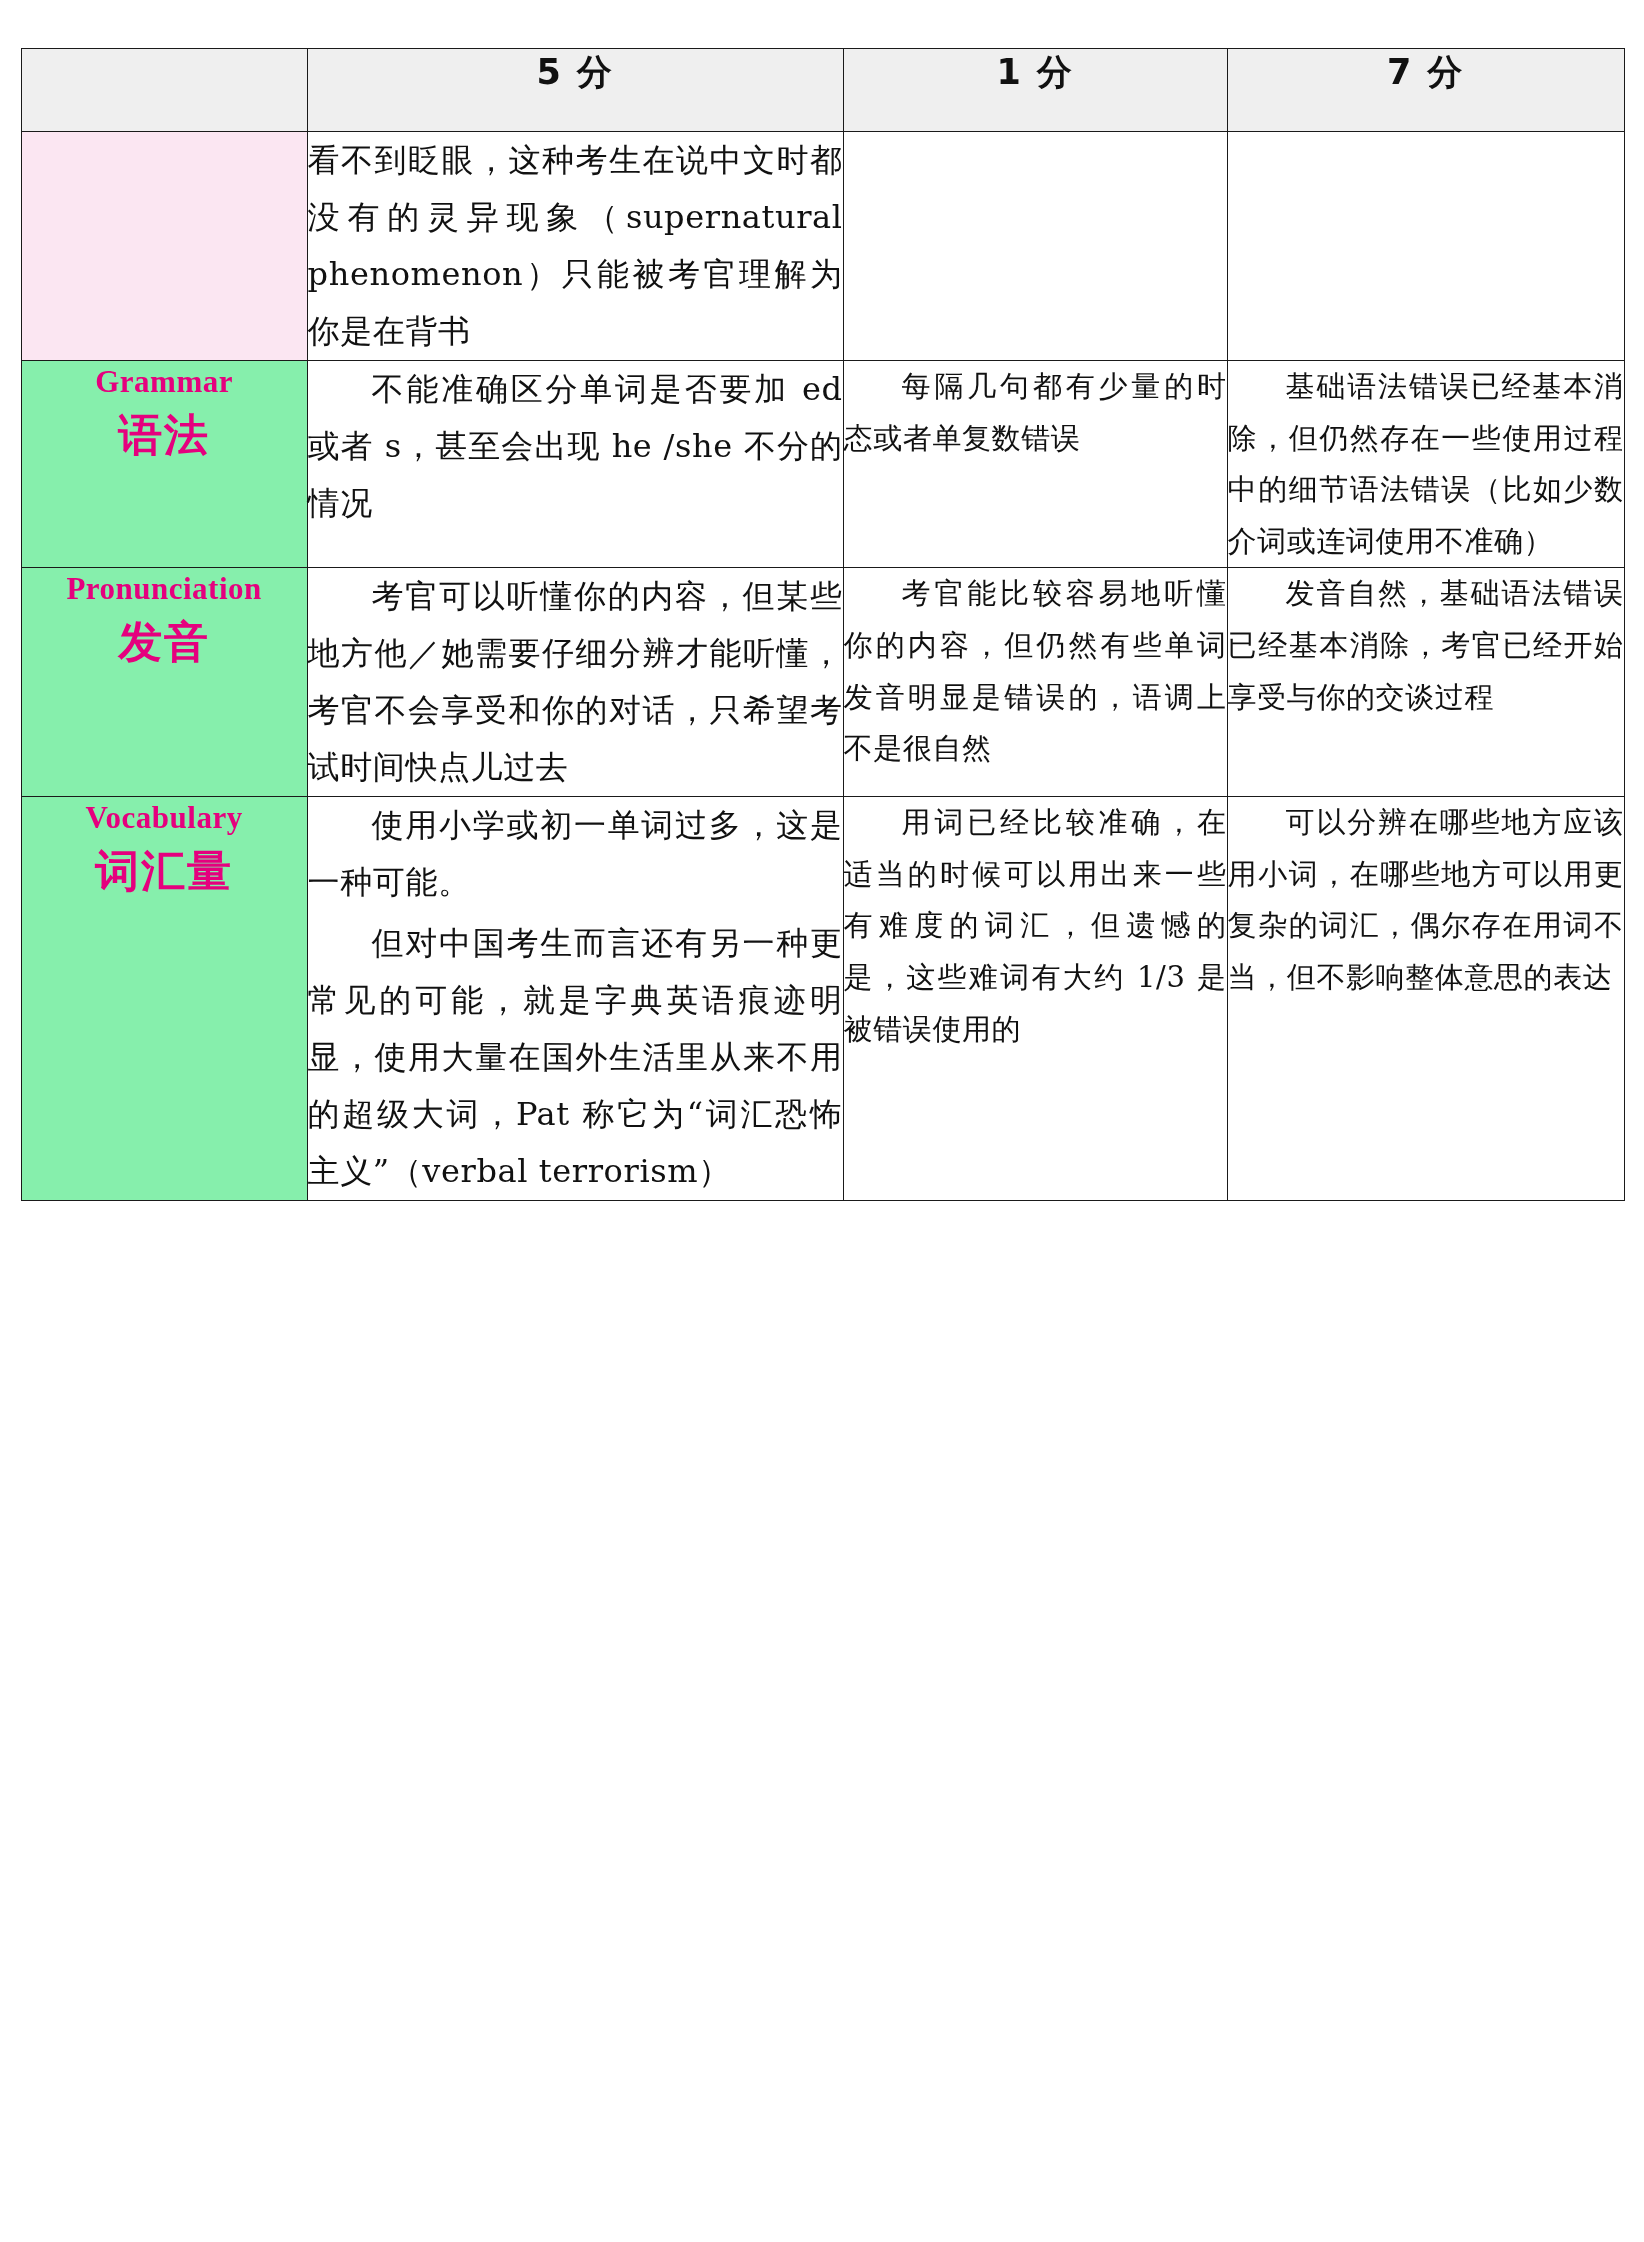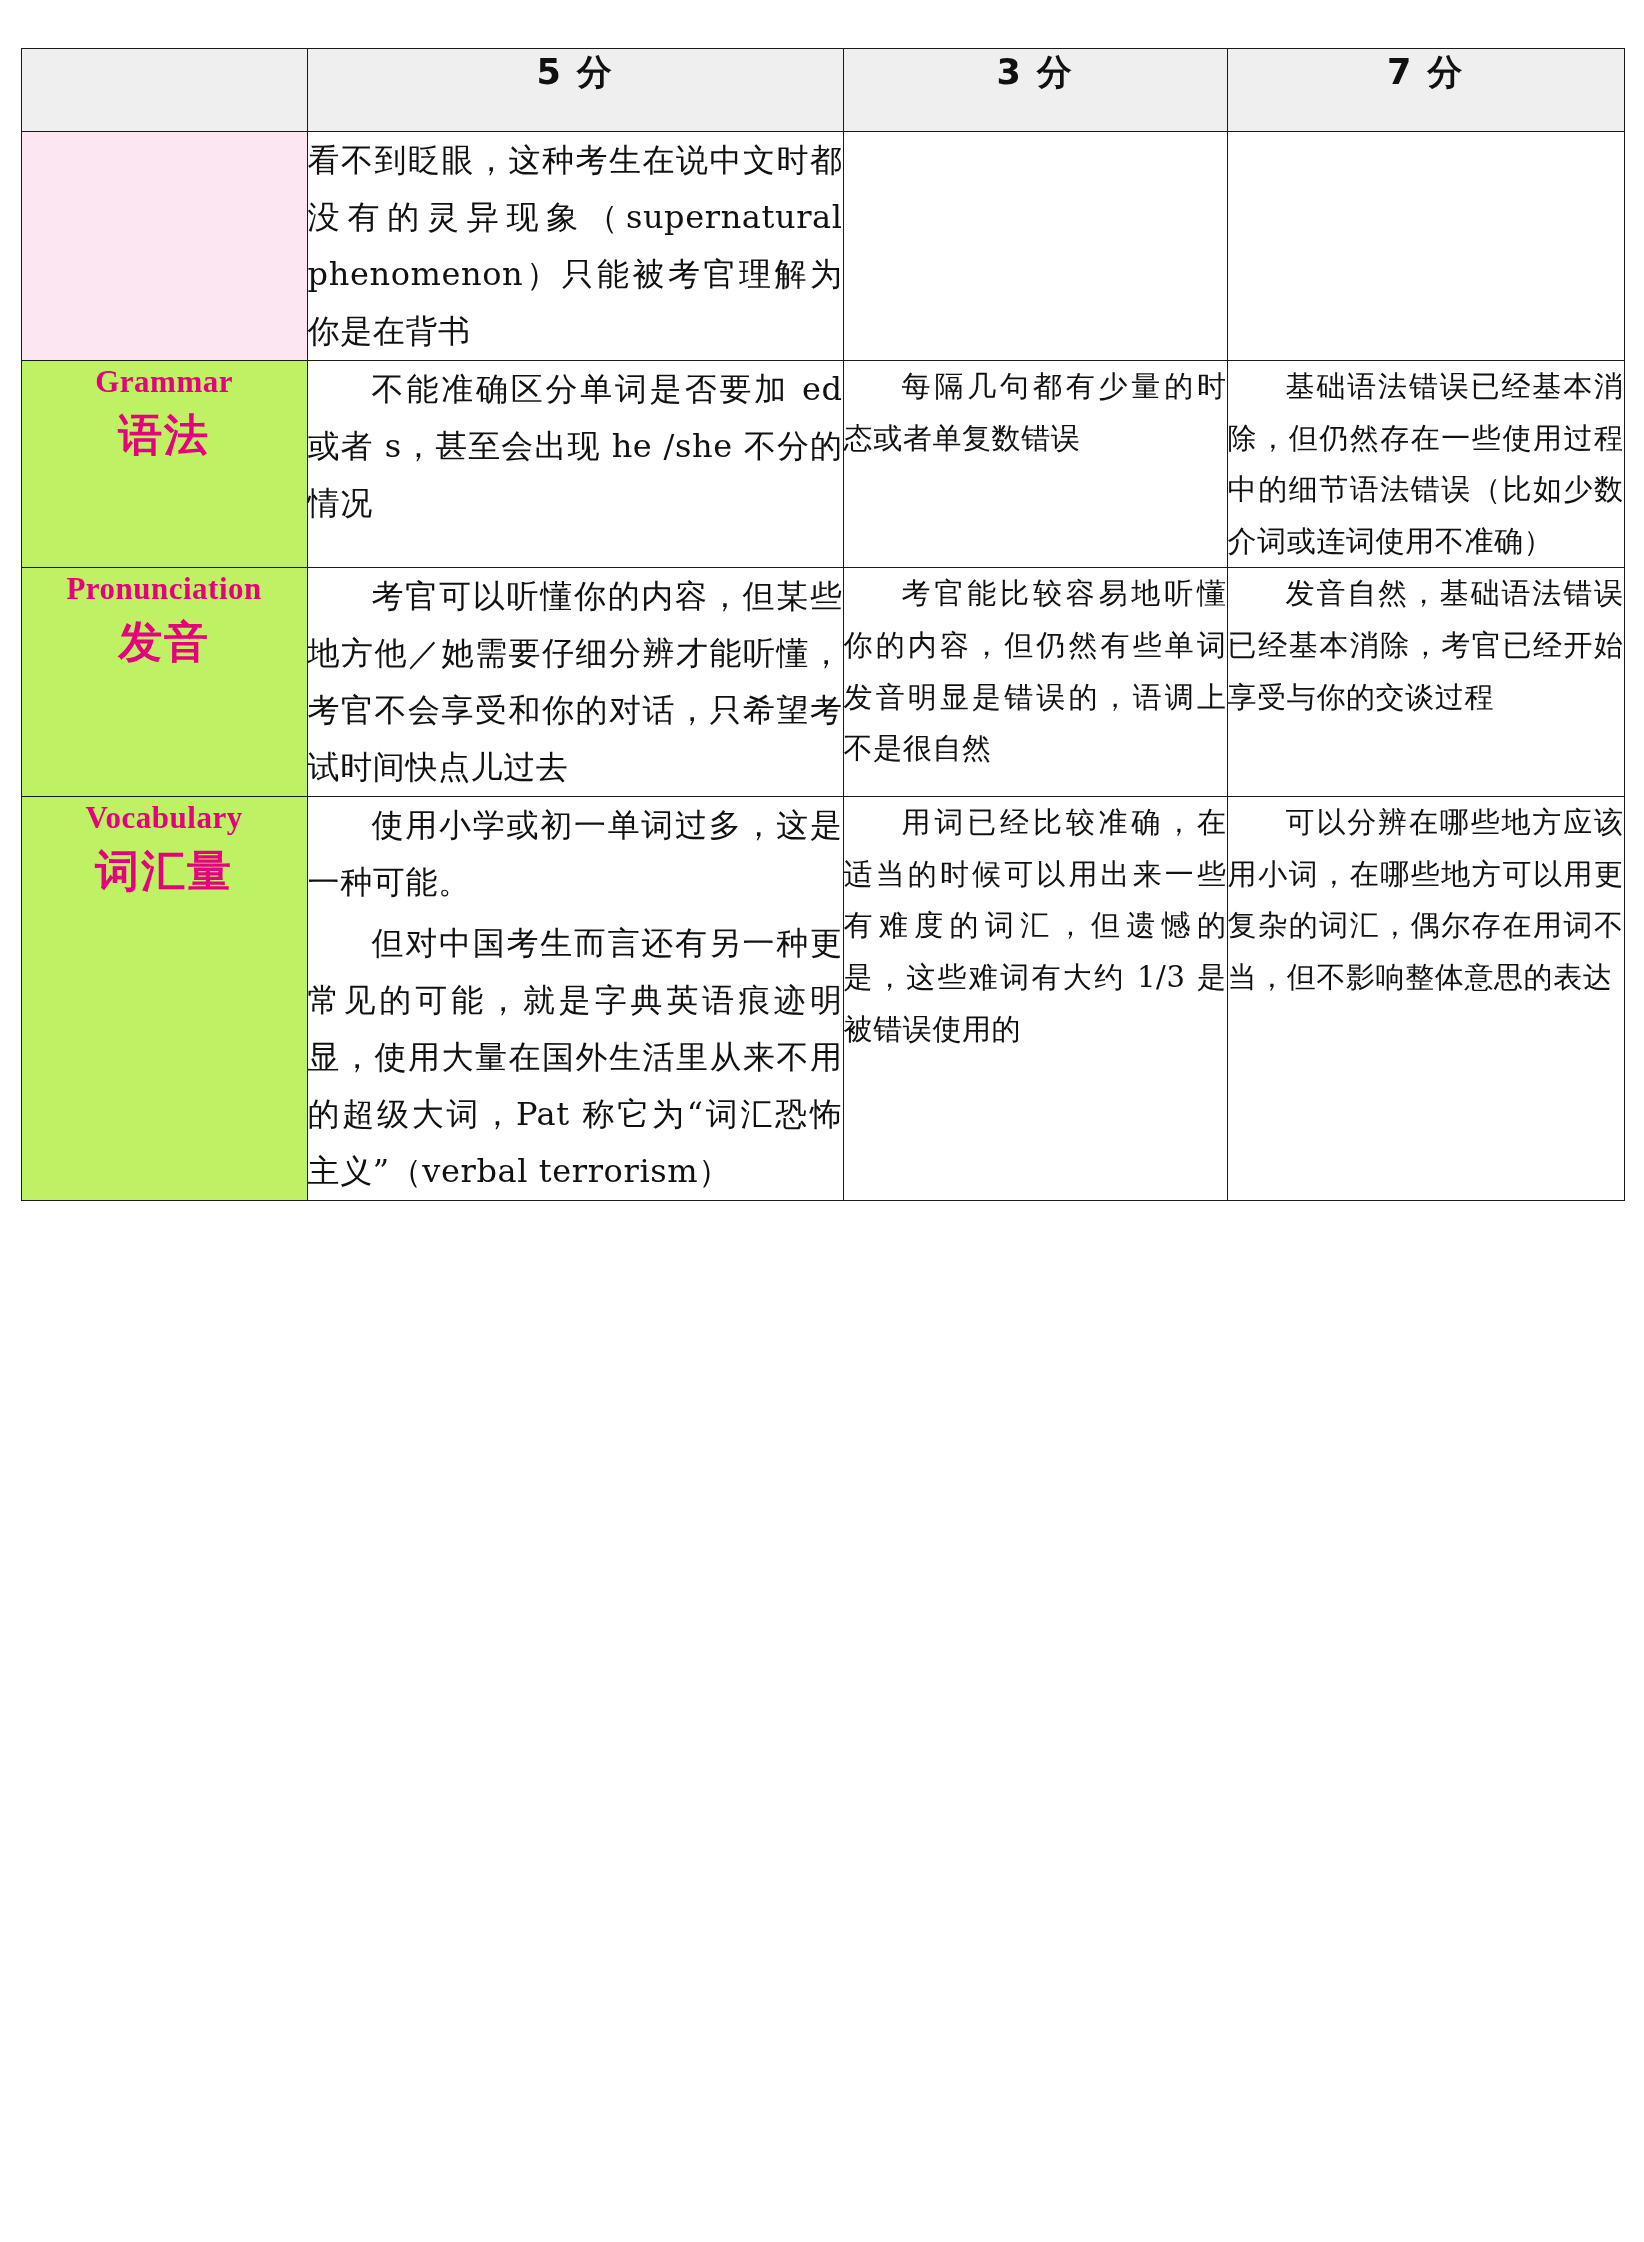--- a/index.html
+++ b/index.html
@@ -47,21 +47,21 @@
     font-weight: bold;
     font-size: 35px;
     color: #111111;
     letter-spacing: 1.9px;
   }
   thead th.corner {
     background: #efefef;
   }
   
   td.label-cell {
-    background: #bef264;
+    background: #86efac;
     text-align: center;
     vertical-align: middle;
     padding: 9.4px 5.6px;
   }
   td.label-cell.blank {
     background: #fbe6f2;
   }
   .label-en {
     font-family: "Liberation Serif", "DejaVu Serif", serif;
     font-weight: bold;
@@ -106,21 +106,21 @@
     <colgroup>
       <col class="c-label">
       <col class="c-five">
       <col class="c-six">
       <col class="c-seven">
     </colgroup>
     <thead>
       <tr>
         <th class="corner"></th>
         <th>5 分</th>
-        <th>3 分</th>
+        <th>1 分</th>
         <th>7 分</th>
       </tr>
     </thead>
     <tbody>
 
       <tr>
         <td class="label-cell blank">
           <div class="label-en"></div>
           <div class="label-zh"></div>
         </td>

